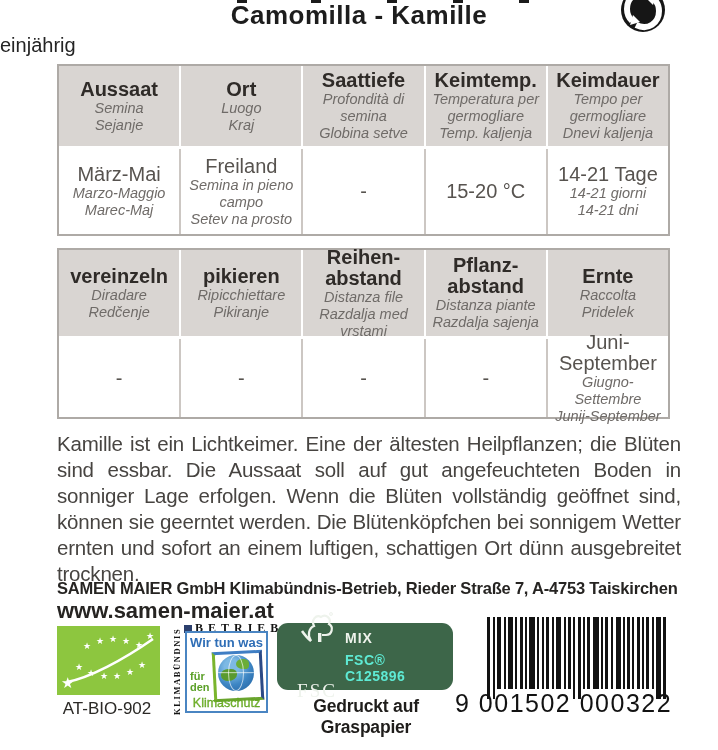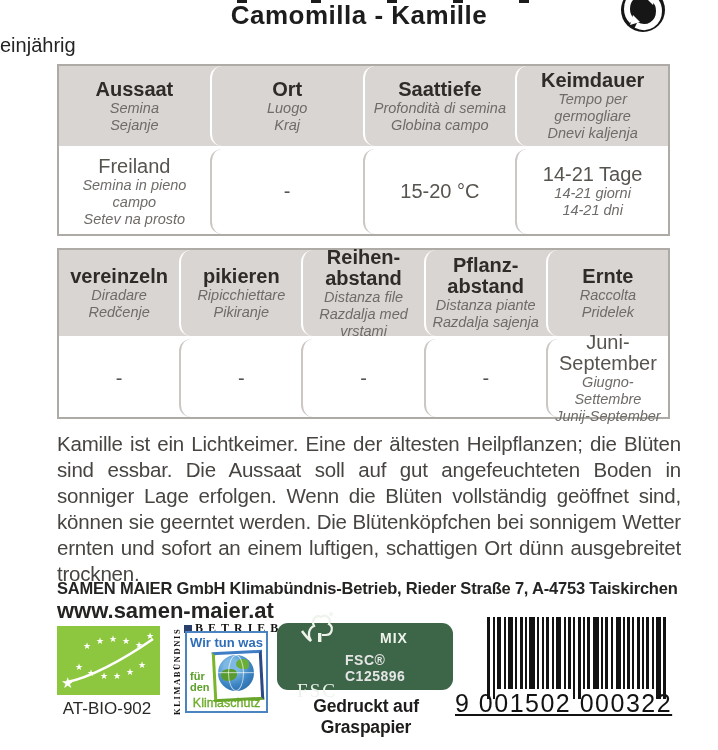--- a/index.html
+++ b/index.html
@@ -17,21 +17,21 @@
   
   .greendot{left:620px;top:-13px;width:46px;height:46px;}
 
   
   .ptable{left:57px;width:613px;border:2px solid #aeaaa6;background:#fff;box-sizing:border-box;}
   #t1{top:64px;}
   #t2{top:248px;}
   .thead{display:flex;background:#d9d5d2;}
   .tbody{display:flex;border-top:3px solid #fff;}
   .tcell{flex:1 1 0;display:flex;flex-direction:column;align-items:center;justify-content:center;
-         text-align:center;box-sizing:border-box;padding:4px 2px;border-radius:12px;}
+         text-align:center;box-sizing:border-box;padding:4px 2px;}
   .thead .tcell+.tcell{border-left:2px solid #fff;}
   .tbody .tcell+.tcell{border-left:2px solid #ccc7c3;}
   #t1 .thead .tcell{height:80px;}
   #t1 .tbody .tcell{height:85px;}
   #t2 .thead .tcell{height:86px;}
   #t2 .tbody .tcell{height:78px;}
   .cell-main{font-size:20px;font-weight:bold;color:#2f2b28;line-height:21px;white-space:pre-line;}
   .tbody .cell-main{font-weight:normal;color:#57534f;font-size:20px;}
   .cell-sub{font-size:14.5px;font-style:italic;color:#6f6b68;line-height:17px;white-space:pre-line;}
   .cell-sub:empty{display:none;}
@@ -77,32 +77,32 @@
   .klima .fuer{position:absolute;left:3px;top:38px;color:#5ba028;font-weight:bold;
         font-size:11px;line-height:11px;}
   .klima .kschutz{position:absolute;left:0;bottom:1px;width:100%;text-align:center;
         color:#76b82a;font-weight:normal;font-size:12.5px;-webkit-text-stroke:.3px #5a9a1f;}
 
   
   .fsc{left:277px;top:623px;width:176px;height:67px;background:#3d6649;border-radius:11px;
        display:flex;align-items:center;box-sizing:border-box;padding:6px 10px 6px 12px;}
   .fsc .leftcol{width:56px;display:flex;flex-direction:column;align-items:center;gap:35px;}
   .fsc .fscword{font-family:"Liberation Serif",serif;color:#eef3ec;font-size:19px;letter-spacing:2px;}
-  .fsc .rightcol{flex:1;display:flex;flex-direction:column;align-items:center;gap:6px;}
+  .fsc .rightcol{flex:1;display:flex;flex-direction:column;align-items:flex-start;gap:6px;}
   .fsc .mix{color:#eef3ec;font-weight:bold;font-size:14px;letter-spacing:1px;}
-  .fsc .lic{color:#e5e5e5;font-weight:bold;font-size:14px;letter-spacing:.5px;}
+  .fsc .lic{color:#5eead4;font-weight:bold;font-size:14px;letter-spacing:.5px;}
   .graspapier{left:266px;top:696px;width:200px;text-align:center;font-size:17.5px;
        font-weight:bold;color:#1f1d1b;letter-spacing:-.2px;}
 
   
   .barcode{left:455px;top:617px;width:218px;height:106px;}
   .bars{position:absolute;left:32px;top:0;width:180px;height:84px;display:flex;align-items:flex-start;}
   .bars i{display:block;background:#121212;}
   .bcdigits{position:absolute;left:0px;top:72px;width:218px;font-size:25px;color:#121212;
-       letter-spacing:1.5px;white-space:nowrap;text-decoration:underline;}
+       letter-spacing:1.5px;white-space:nowrap;}
 </style>
 </head>
 <body>
 
 <div class="abs specks"></div>
 
 <div class="abs title">Camomilla - Kamille</div>
 <div class="abs subtitle">einjährig</div>
 
 <div class="abs greendot">
@@ -123,29 +123,39 @@
       <span class="cell-sub">Sejanje</span>
     </div>
     <div class="tcell">
       <span class="cell-main">Ort</span>
       <span class="cell-sub">Luogo</span>
       <span class="cell-sub">Kraj</span>
     </div>
     <div class="tcell">
       <span class="cell-main">Saattiefe</span>
       <span class="cell-sub">Profondità di semina</span>
-      <span class="cell-sub">Globina campo</span>
+      <span class="cell-sub">Globina setve</span>
+    </div>
+    <div class="tcell">
+      <span class="cell-main">Keimtemp.</span>
+      <span class="cell-sub">Temperatura per germogliare</span>
+      <span class="cell-sub">Temp. kaljenja</span>
     </div>
     <div class="tcell">
       <span class="cell-main">Keimdauer</span>
       <span class="cell-sub">Tempo per germogliare</span>
       <span class="cell-sub">Dnevi kaljenja</span>
     </div>
   </div>
   <div class="tbody">
+    <div class="tcell">
+      <span class="cell-main">März-Mai</span>
+      <span class="cell-sub">Marzo-Maggio</span>
+      <span class="cell-sub">Marec-Maj</span>
+    </div>
     <div class="tcell">
       <span class="cell-main">Freiland</span>
       <span class="cell-sub">Semina in pieno campo</span>
       <span class="cell-sub">Setev na prosto</span>
     </div>
     <div class="tcell">
       <span class="cell-main">-</span>
 
     </div>
     <div class="tcell">

